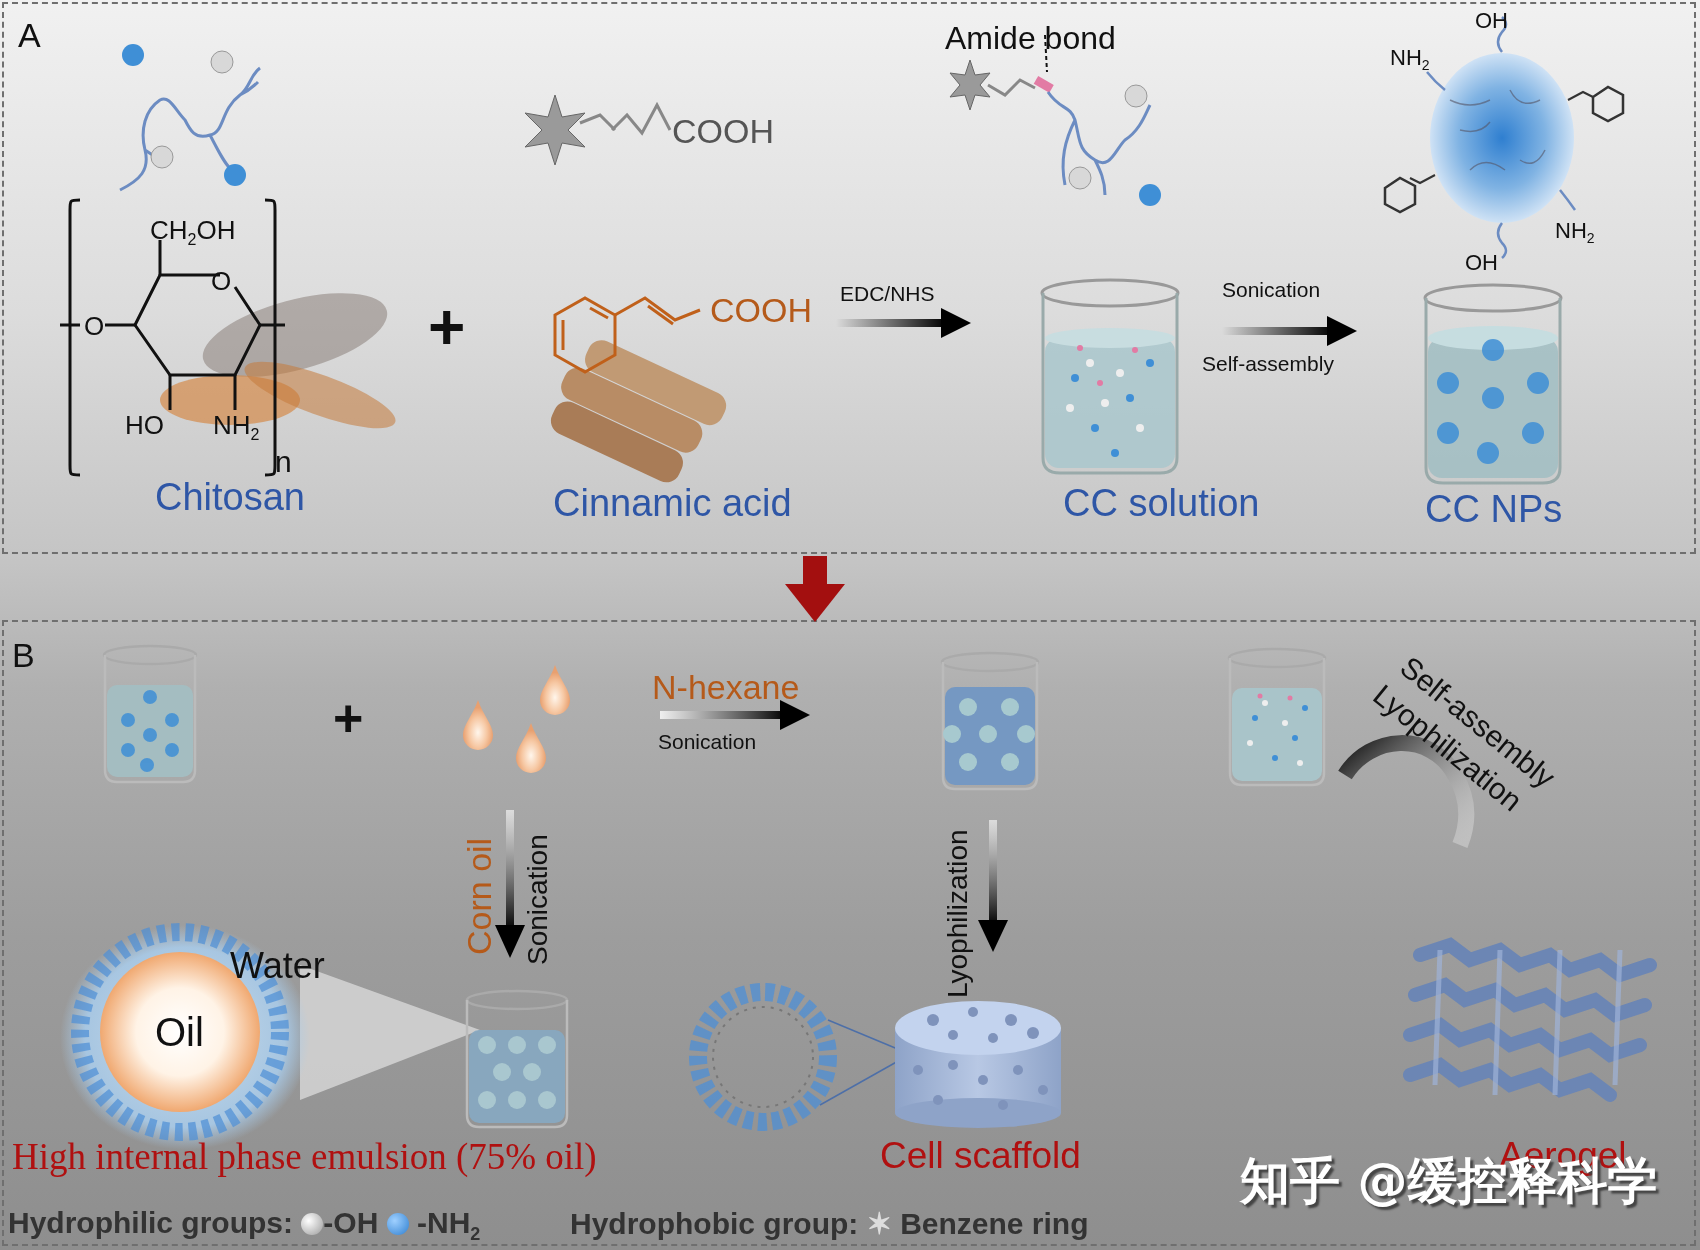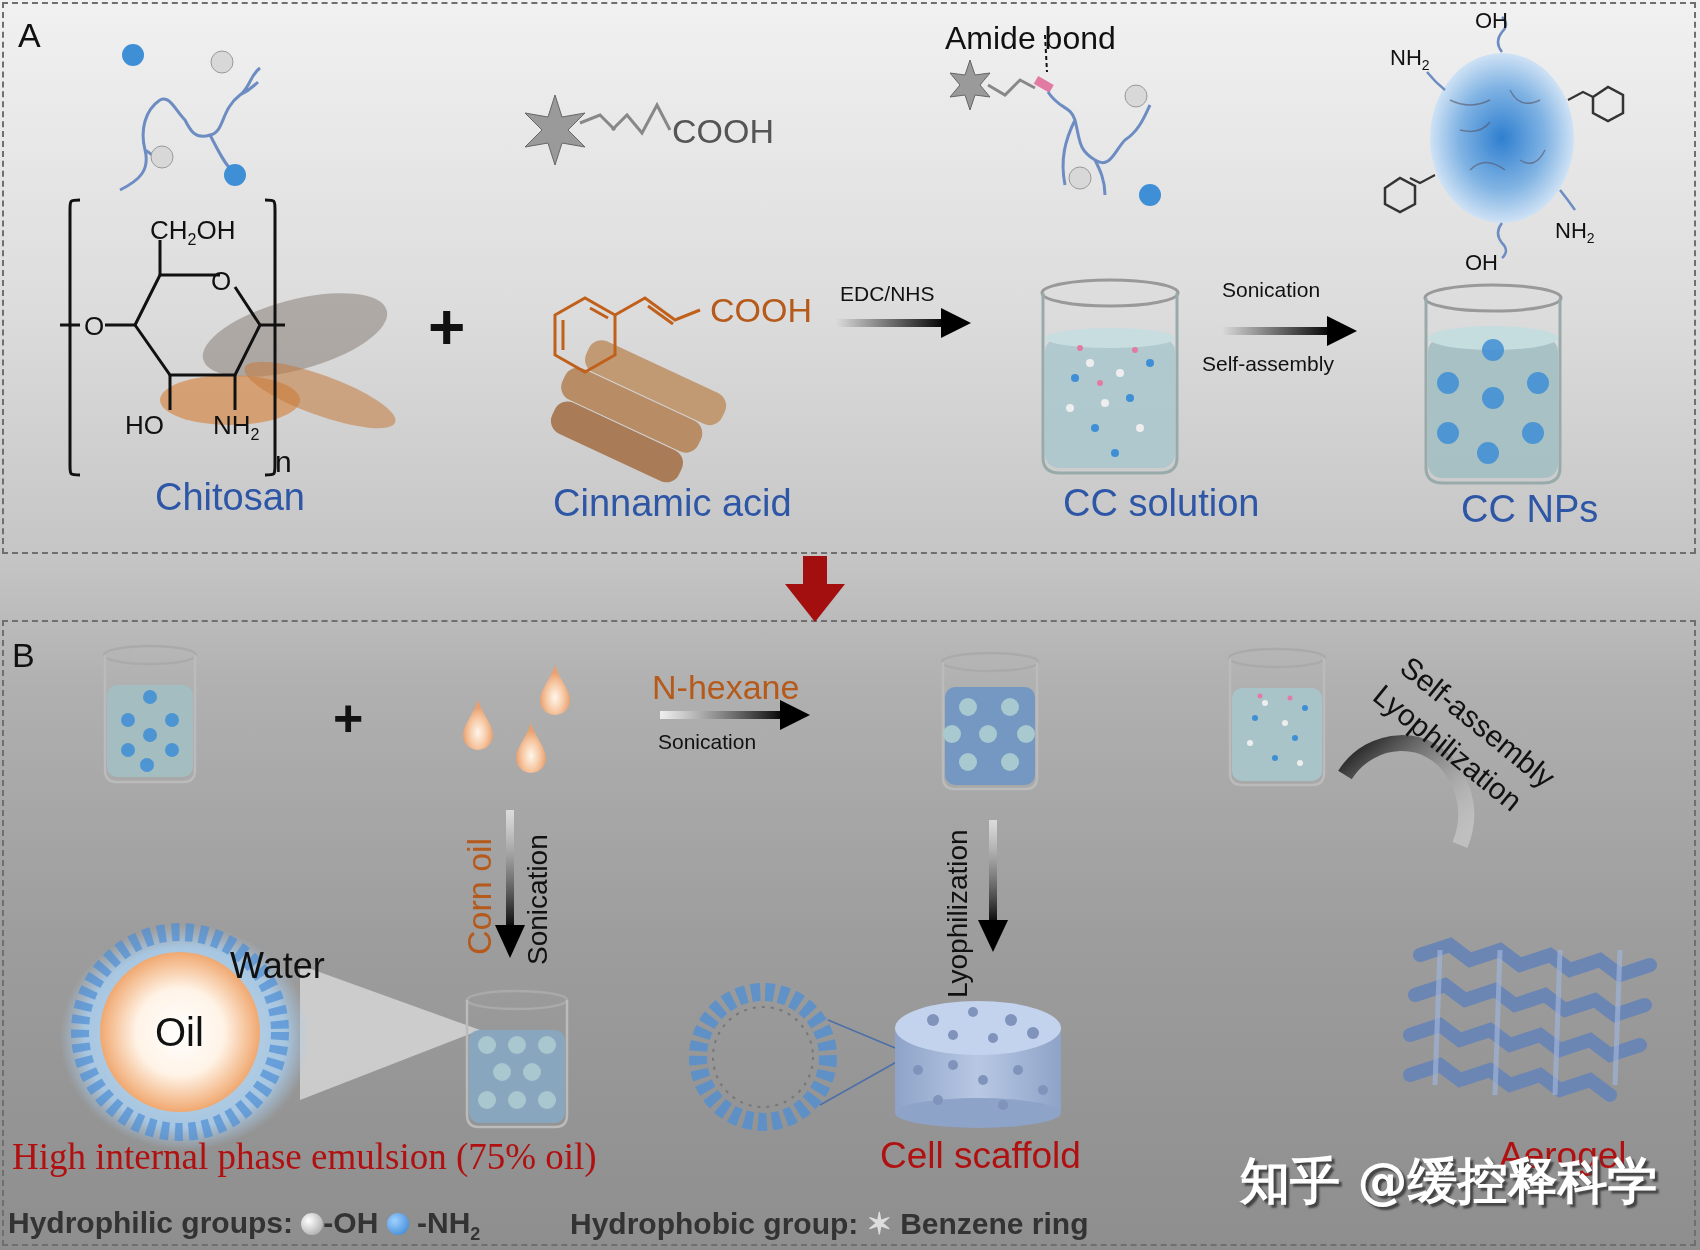--- a/index.html
+++ b/index.html
@@ -191,21 +191,21 @@
     <g fill="#3f8fd6" opacity="0.85">
       <circle cx="75" cy="67" r="11"></circle>
         <circle cx="30" cy="100" r="11"></circle>
         <circle cx="120" cy="100" r="11"></circle>
       <circle cx="75" cy="115" r="11"></circle>
         <circle cx="30" cy="150" r="11"></circle>
         <circle cx="115" cy="150" r="11"></circle>
         <circle cx="70" cy="170" r="11"></circle>
     </g>
   </svg>
-  <div class="abs blue-label" style="left:1425px;top:488px;margin-left:36px;">CC NPs</div>
+  <div class="abs blue-label" style="left:1425px;top:488px;">CC NPs</div>
 
   <svg style="left:785px;top:556px;" width="60" height="66">
     <rect x="18" y="0" width="24" height="30" fill="#a30f0f"></rect>
     <polygon points="0,28 60,28 30,66" fill="#a30f0f"></polygon>
   </svg>
 
   <div class="abs panel-letter" style="left:12px;top:636px;">B</div>
 
   <svg style="left:100px;top:645px;" width="100" height="140">
     <ellipse cx="50" cy="10" rx="46" ry="9" fill="none" stroke="#aaa" stroke-width="2.5"></ellipse>

